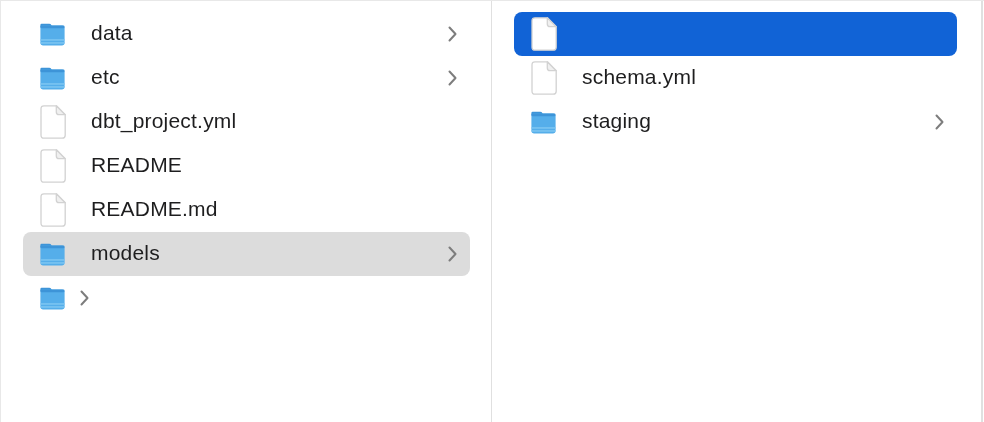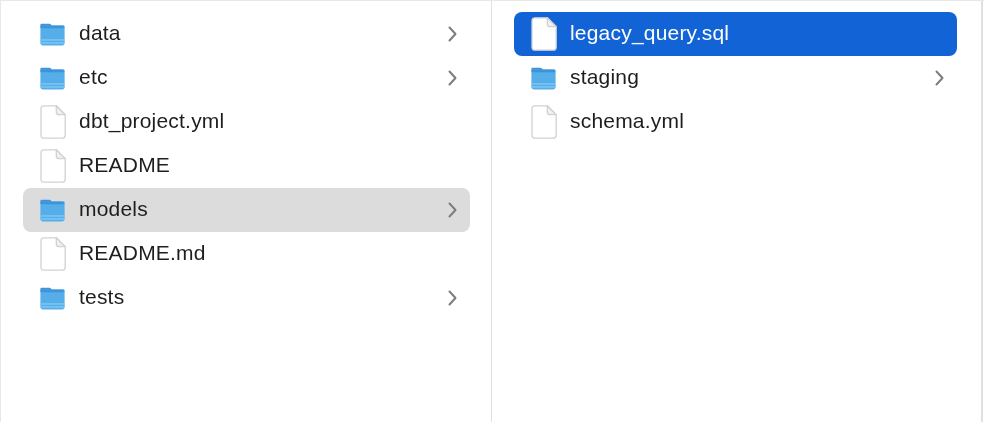--- a/index.html
+++ b/index.html
@@ -55,20 +55,21 @@
     flex: none;
   }
   .icon svg { display: block; }
 
   .label {
     flex: 1;
     white-space: nowrap;
     overflow: hidden;
     letter-spacing: 0.2px;
     padding-bottom: 2px;
+    margin-left: 12px;
   }
 
   .chev {
     flex: none;
     display: flex;
     align-items: center;
   }
 </style>
 </head>
 <body>
@@ -134,115 +135,113 @@
         <path d="M16.3 0.8 l8.9 8.9 h-6.2 q-2.7 0 -2.7 -2.7 z" fill="var(--file-fold,#f0f0f0)" stroke="var(--file-border,#d2d2d2)" stroke-width="1.3" stroke-linejoin="round"></path>
       </svg>
     </span>
     <span class="label">README</span>
     <span class="chev" style="visibility: hidden;">
       <svg width="11" height="18" viewBox="0 0 11 18">
         <path d="M2.5 2.5 L8.5 9 L2.5 15.5" fill="none" stroke="var(--chevron,#7d7d7d)" stroke-width="2" stroke-linecap="round" stroke-linejoin="round"></path>
       </svg>
     </span>
   </div>
+      <div class="row">
+
+    <span class="icon icon-file">
+      <svg width="26" height="34" viewBox="0 0 26 34">
+        <path d="M4 0.8 h12.3 l8.9 8.9 v20.5 q0 3 -3 3 H4 q-3 0 -3 -3 V3.8 q0 -3 3 -3 z" fill="var(--file-fill,#ffffff)" stroke="var(--file-border,#d2d2d2)" stroke-width="1.3" stroke-linejoin="round"></path>
+        <path d="M16.3 0.8 l8.9 8.9 h-6.2 q-2.7 0 -2.7 -2.7 z" fill="var(--file-fold,#f0f0f0)" stroke="var(--file-border,#d2d2d2)" stroke-width="1.3" stroke-linejoin="round"></path>
+      </svg>
+    </span>
+    <span class="label">README.md</span>
+    <span class="chev" style="visibility: hidden;">
+      <svg width="11" height="18" viewBox="0 0 11 18">
+        <path d="M2.5 2.5 L8.5 9 L2.5 15.5" fill="none" stroke="var(--chevron,#7d7d7d)" stroke-width="2" stroke-linecap="round" stroke-linejoin="round"></path>
+      </svg>
+    </span>
+  </div>
       <div class="row sel-inactive">
     <span class="icon icon-folder">
       <svg width="27" height="25" viewBox="0 0 27 25">
         <path d="M2.6 1.8 h7.6 q1.5 0 2.1 1.3 l1.2 2.2 H1.4 V3 q0-1.2 1.2-1.2 z" fill="var(--folder-dark,#3d94d8)"></path>
         <rect x="1.4" y="3.6" width="24.2" height="19.8" rx="2.4" fill="var(--folder-body,#55aeea)"></rect>
         <rect x="1.4" y="3.6" width="24.2" height="2.6" rx="1.3" fill="var(--folder-dark,#3d94d8)"></rect>
         <rect x="1.4" y="17.2" width="24.2" height="1.5" fill="var(--folder-stripe,#7ec6f2)"></rect>
         <rect x="1.4" y="20.2" width="24.2" height="1.5" fill="var(--folder-stripe,#7ec6f2)"></rect>
       </svg>
     </span>
 
     <span class="label">models</span>
     <span class="chev">
       <svg width="11" height="18" viewBox="0 0 11 18">
         <path d="M2.5 2.5 L8.5 9 L2.5 15.5" fill="none" stroke="var(--chevron,#7d7d7d)" stroke-width="2" stroke-linecap="round" stroke-linejoin="round"></path>
       </svg>
     </span>
   </div>
       <div class="row">
-
-    <span class="icon icon-file">
-      <svg width="26" height="34" viewBox="0 0 26 34">
-        <path d="M4 0.8 h12.3 l8.9 8.9 v20.5 q0 3 -3 3 H4 q-3 0 -3 -3 V3.8 q0 -3 3 -3 z" fill="var(--file-fill,#ffffff)" stroke="var(--file-border,#d2d2d2)" stroke-width="1.3" stroke-linejoin="round"></path>
-        <path d="M16.3 0.8 l8.9 8.9 h-6.2 q-2.7 0 -2.7 -2.7 z" fill="var(--file-fold,#f0f0f0)" stroke="var(--file-border,#d2d2d2)" stroke-width="1.3" stroke-linejoin="round"></path>
-      </svg>
-    </span>
-    <span class="label">README.md</span>
-    <span class="chev" style="visibility: hidden;">
-      <svg width="11" height="18" viewBox="0 0 11 18">
-        <path d="M2.5 2.5 L8.5 9 L2.5 15.5" fill="none" stroke="var(--chevron,#7d7d7d)" stroke-width="2" stroke-linecap="round" stroke-linejoin="round"></path>
-      </svg>
-    </span>
-  </div>
-      <div class="row">
-    <span class="icon icon-folder">
-      <svg width="27" height="25" viewBox="0 0 27 25">
-        <path d="M2.6 1.8 h7.6 q1.5 0 2.1 1.3 l1.2 2.2 H1.4 V3 q0-1.2 1.2-1.2 z" fill="var(--folder-dark,#3d94d8)"></path>
-        <rect x="1.4" y="3.6" width="24.2" height="19.8" rx="2.4" fill="var(--folder-body,#55aeea)"></rect>
-        <rect x="1.4" y="3.6" width="24.2" height="2.6" rx="1.3" fill="var(--folder-dark,#3d94d8)"></rect>
-        <rect x="1.4" y="17.2" width="24.2" height="1.5" fill="var(--folder-stripe,#7ec6f2)"></rect>
-        <rect x="1.4" y="20.2" width="24.2" height="1.5" fill="var(--folder-stripe,#7ec6f2)"></rect>
-      </svg>
-    </span>
-
-    <span class="label">tests</span>
+    <span class="icon icon-folder">
+      <svg width="27" height="25" viewBox="0 0 27 25">
+        <path d="M2.6 1.8 h7.6 q1.5 0 2.1 1.3 l1.2 2.2 H1.4 V3 q0-1.2 1.2-1.2 z" fill="var(--folder-dark,#3d94d8)"></path>
+        <rect x="1.4" y="3.6" width="24.2" height="19.8" rx="2.4" fill="var(--folder-body,#55aeea)"></rect>
+        <rect x="1.4" y="3.6" width="24.2" height="2.6" rx="1.3" fill="var(--folder-dark,#3d94d8)"></rect>
+        <rect x="1.4" y="17.2" width="24.2" height="1.5" fill="var(--folder-stripe,#7ec6f2)"></rect>
+        <rect x="1.4" y="20.2" width="24.2" height="1.5" fill="var(--folder-stripe,#7ec6f2)"></rect>
+      </svg>
+    </span>
+
     <span class="chev">
       <svg width="11" height="18" viewBox="0 0 11 18">
         <path d="M2.5 2.5 L8.5 9 L2.5 15.5" fill="none" stroke="var(--chevron,#7d7d7d)" stroke-width="2" stroke-linecap="round" stroke-linejoin="round"></path>
       </svg>
     </span>
   </div>
     </div>
   <div class="column col-right">
       <div class="row sel-active">
 
     <span class="icon icon-file">
       <svg width="26" height="34" viewBox="0 0 26 34">
         <path d="M4 0.8 h12.3 l8.9 8.9 v20.5 q0 3 -3 3 H4 q-3 0 -3 -3 V3.8 q0 -3 3 -3 z" fill="var(--file-fill,#ffffff)" stroke="var(--file-border,#d2d2d2)" stroke-width="1.3" stroke-linejoin="round"></path>
         <path d="M16.3 0.8 l8.9 8.9 h-6.2 q-2.7 0 -2.7 -2.7 z" fill="var(--file-fold,#f0f0f0)" stroke="var(--file-border,#d2d2d2)" stroke-width="1.3" stroke-linejoin="round"></path>
       </svg>
     </span>
-    <span class="label">legacy_query.sql</span>
+    <span class="chev" style="visibility: hidden;">
+      <svg width="11" height="18" viewBox="0 0 11 18">
+        <path d="M2.5 2.5 L8.5 9 L2.5 15.5" fill="none" stroke="var(--chevron,#7d7d7d)" stroke-width="2" stroke-linecap="round" stroke-linejoin="round"></path>
+      </svg>
+    </span>
+  </div>
+      <div class="row">
+
+    <span class="icon icon-file">
+      <svg width="26" height="34" viewBox="0 0 26 34">
+        <path d="M4 0.8 h12.3 l8.9 8.9 v20.5 q0 3 -3 3 H4 q-3 0 -3 -3 V3.8 q0 -3 3 -3 z" fill="var(--file-fill,#ffffff)" stroke="var(--file-border,#d2d2d2)" stroke-width="1.3" stroke-linejoin="round"></path>
+        <path d="M16.3 0.8 l8.9 8.9 h-6.2 q-2.7 0 -2.7 -2.7 z" fill="var(--file-fold,#f0f0f0)" stroke="var(--file-border,#d2d2d2)" stroke-width="1.3" stroke-linejoin="round"></path>
+      </svg>
+    </span>
+    <span class="label">schema.yml</span>
     <span class="chev" style="visibility: hidden;">
       <svg width="11" height="18" viewBox="0 0 11 18">
         <path d="M2.5 2.5 L8.5 9 L2.5 15.5" fill="none" stroke="var(--chevron,#7d7d7d)" stroke-width="2" stroke-linecap="round" stroke-linejoin="round"></path>
       </svg>
     </span>
   </div>
       <div class="row">
     <span class="icon icon-folder">
       <svg width="27" height="25" viewBox="0 0 27 25">
         <path d="M2.6 1.8 h7.6 q1.5 0 2.1 1.3 l1.2 2.2 H1.4 V3 q0-1.2 1.2-1.2 z" fill="var(--folder-dark,#3d94d8)"></path>
         <rect x="1.4" y="3.6" width="24.2" height="19.8" rx="2.4" fill="var(--folder-body,#55aeea)"></rect>
         <rect x="1.4" y="3.6" width="24.2" height="2.6" rx="1.3" fill="var(--folder-dark,#3d94d8)"></rect>
         <rect x="1.4" y="17.2" width="24.2" height="1.5" fill="var(--folder-stripe,#7ec6f2)"></rect>
         <rect x="1.4" y="20.2" width="24.2" height="1.5" fill="var(--folder-stripe,#7ec6f2)"></rect>
       </svg>
     </span>
 
     <span class="label">staging</span>
     <span class="chev">
-      <svg width="11" height="18" viewBox="0 0 11 18">
-        <path d="M2.5 2.5 L8.5 9 L2.5 15.5" fill="none" stroke="var(--chevron,#7d7d7d)" stroke-width="2" stroke-linecap="round" stroke-linejoin="round"></path>
-      </svg>
-    </span>
-  </div>
-      <div class="row">
-
-    <span class="icon icon-file">
-      <svg width="26" height="34" viewBox="0 0 26 34">
-        <path d="M4 0.8 h12.3 l8.9 8.9 v20.5 q0 3 -3 3 H4 q-3 0 -3 -3 V3.8 q0 -3 3 -3 z" fill="var(--file-fill,#ffffff)" stroke="var(--file-border,#d2d2d2)" stroke-width="1.3" stroke-linejoin="round"></path>
-        <path d="M16.3 0.8 l8.9 8.9 h-6.2 q-2.7 0 -2.7 -2.7 z" fill="var(--file-fold,#f0f0f0)" stroke="var(--file-border,#d2d2d2)" stroke-width="1.3" stroke-linejoin="round"></path>
-      </svg>
-    </span>
-    <span class="label">schema.yml</span>
-    <span class="chev" style="visibility: hidden;">
       <svg width="11" height="18" viewBox="0 0 11 18">
         <path d="M2.5 2.5 L8.5 9 L2.5 15.5" fill="none" stroke="var(--chevron,#7d7d7d)" stroke-width="2" stroke-linecap="round" stroke-linejoin="round"></path>
       </svg>
     </span>
   </div>
     </div>
 </div>
 
 </body></html>

